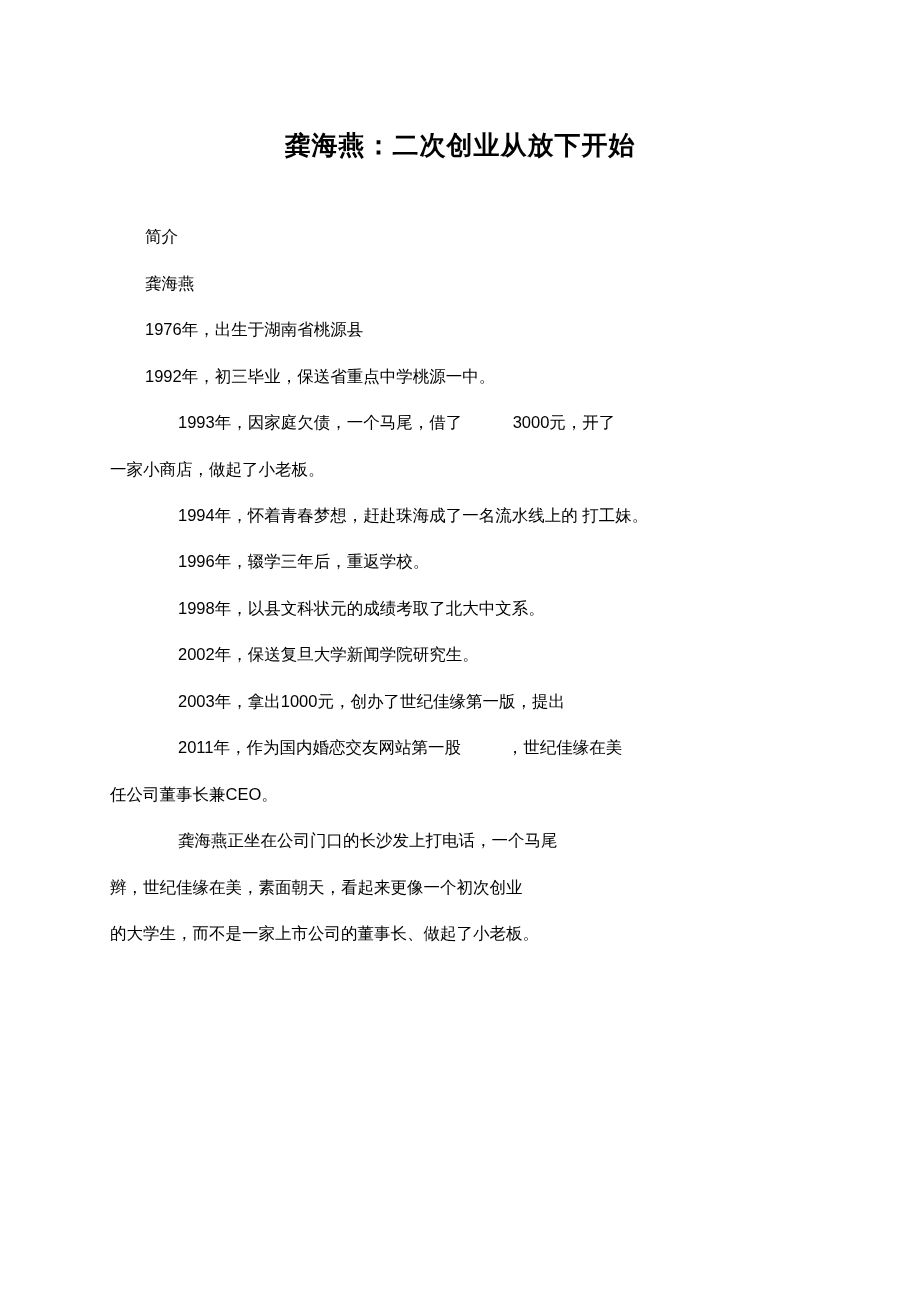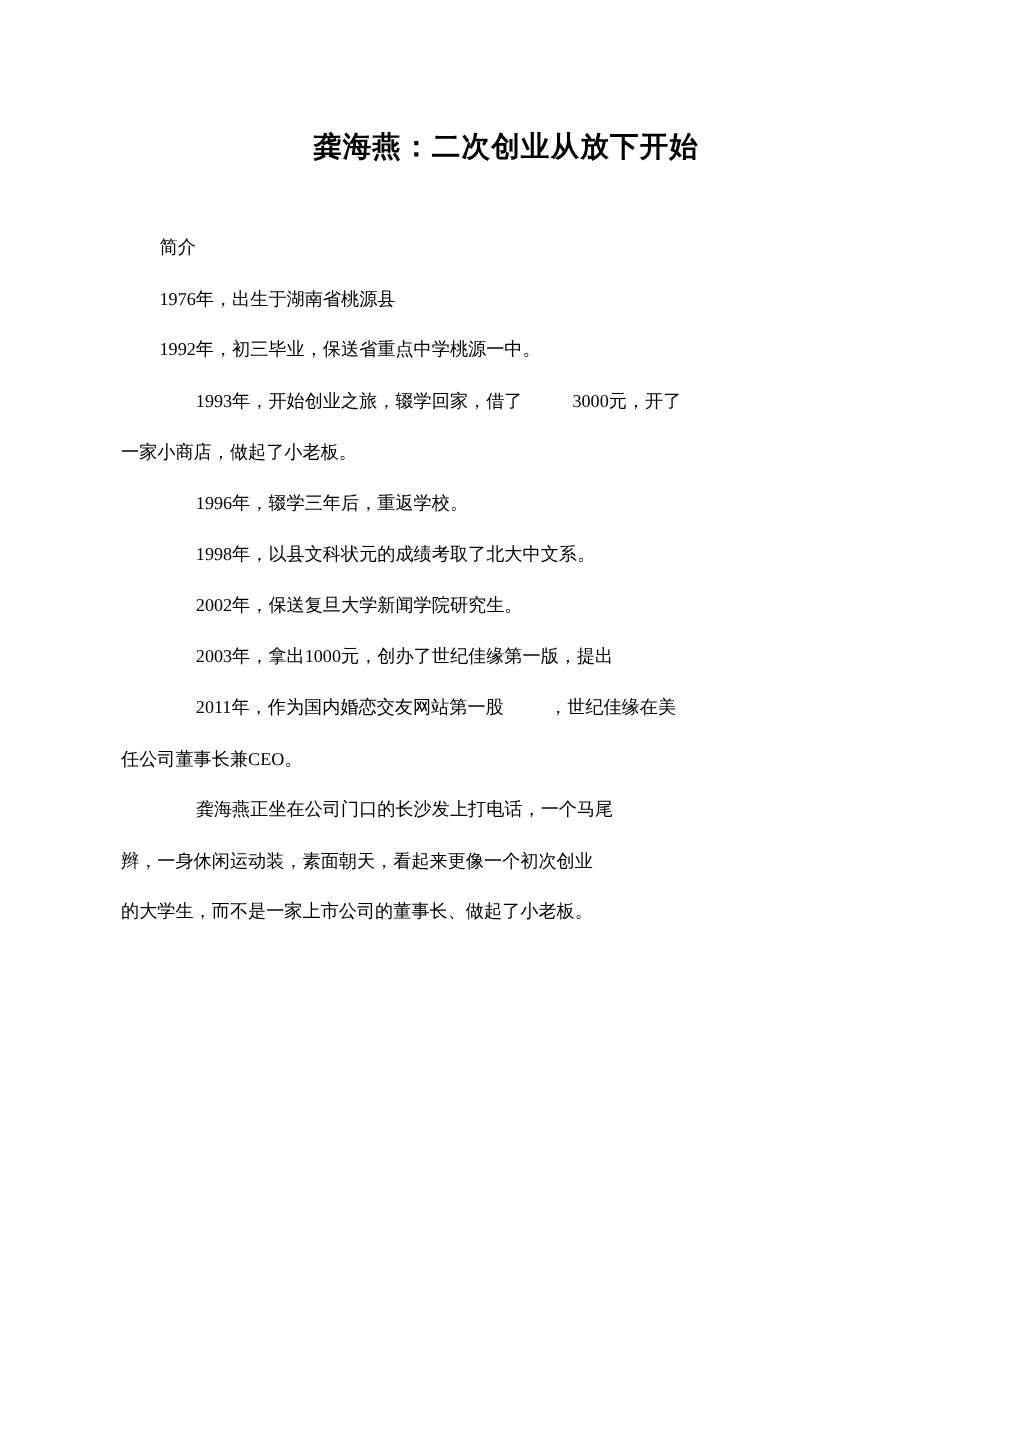--- a/index.html
+++ b/index.html
@@ -19,29 +19,28 @@
     height: 1303px;
     box-sizing: border-box;
     padding: 0;
     position: relative;
   }
   .doc-title {
     text-align: center;
     font-size: 26px;
     font-weight: bold;
     letter-spacing: 1px;
-    margin: 0;
+    margin: 12px;
     padding-top: 118px;
     line-height: 1.2;
   }
   .body-content {
     margin-top: 66px;
     padding-left: 145px;
     padding-right: 140px;
-    font-family: Liberation Serif, serif;
   }
   .para {
     font-size: 16.5px;
     line-height: 1.18;
     margin: 0 0 27px 0;
     text-align: left;
     white-space: pre-wrap;
   }
   .para.indent {
     text-indent: 33px;
@@ -50,27 +49,29 @@
     margin-left: -35px;
   }
 </style>
 </head>
 <body>
 
 <div class="page">
   <h1 class="doc-title">龚海燕：二次创业从放下开始</h1>
   <div class="body-content">
     <p class="para">简介</p>
+    <p class="para">龚海燕</p>
     <p class="para">1976年，出生于湖南省桃源县</p>
     <p class="para">1992年，初三毕业，保送省重点中学桃源一中。</p>
-    <p class="para indent">1993年，开始创业之旅，辍学回家，借了           3000元，开了</p>
+    <p class="para indent">1993年，因家庭欠债，一个马尾，借了           3000元，开了</p>
     <p class="para hang">一家小商店，做起了小老板。</p>
+    <p class="para indent">1994年，怀着青春梦想，赶赴珠海成了一名流水线上的 打工妹。</p>
     <p class="para indent">1996年，辍学三年后，重返学校。</p>
     <p class="para indent">1998年，以县文科状元的成绩考取了北大中文系。</p>
     <p class="para indent">2002年，保送复旦大学新闻学院研究生。</p>
     <p class="para indent">2003年，拿出1000元，创办了世纪佳缘第一版，提出</p>
     <p class="para indent">2011年，作为国内婚恋交友网站第一股          ，世纪佳缘在美</p>
     <p class="para hang">任公司董事长兼CEO。</p>
     <p class="para indent">龚海燕正坐在公司门口的长沙发上打电话，一个马尾</p>
-    <p class="para hang">辫，一身休闲运动装，素面朝天，看起来更像一个初次创业</p>
+    <p class="para hang">辫，世纪佳缘在美，素面朝天，看起来更像一个初次创业</p>
     <p class="para hang">的大学生，而不是一家上市公司的董事长、做起了小老板。</p>
   </div>
 </div>
 
 </body></html>

